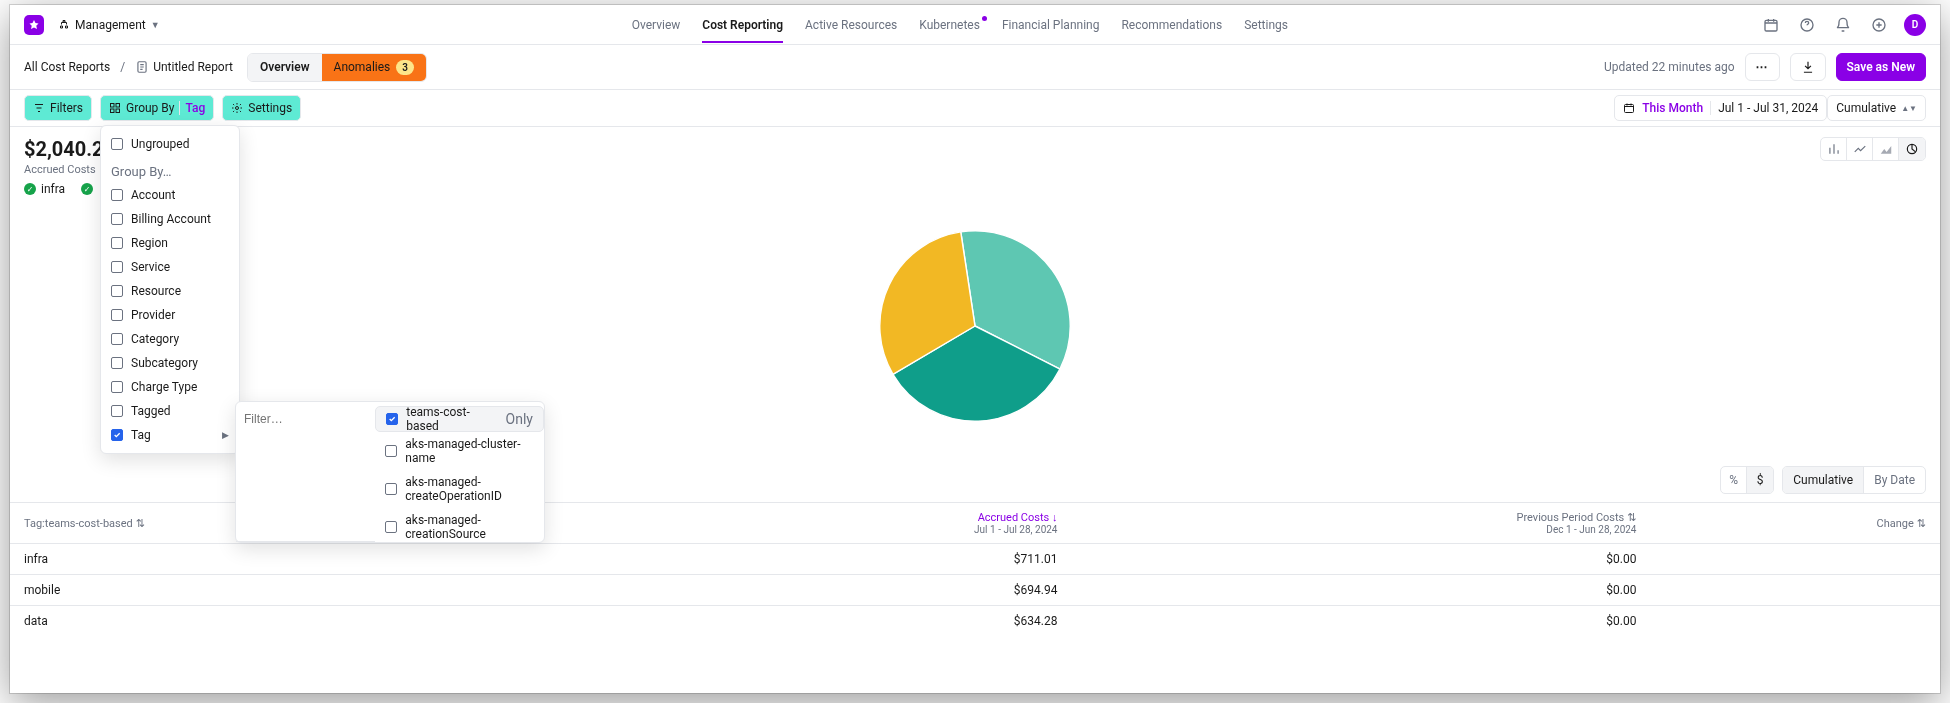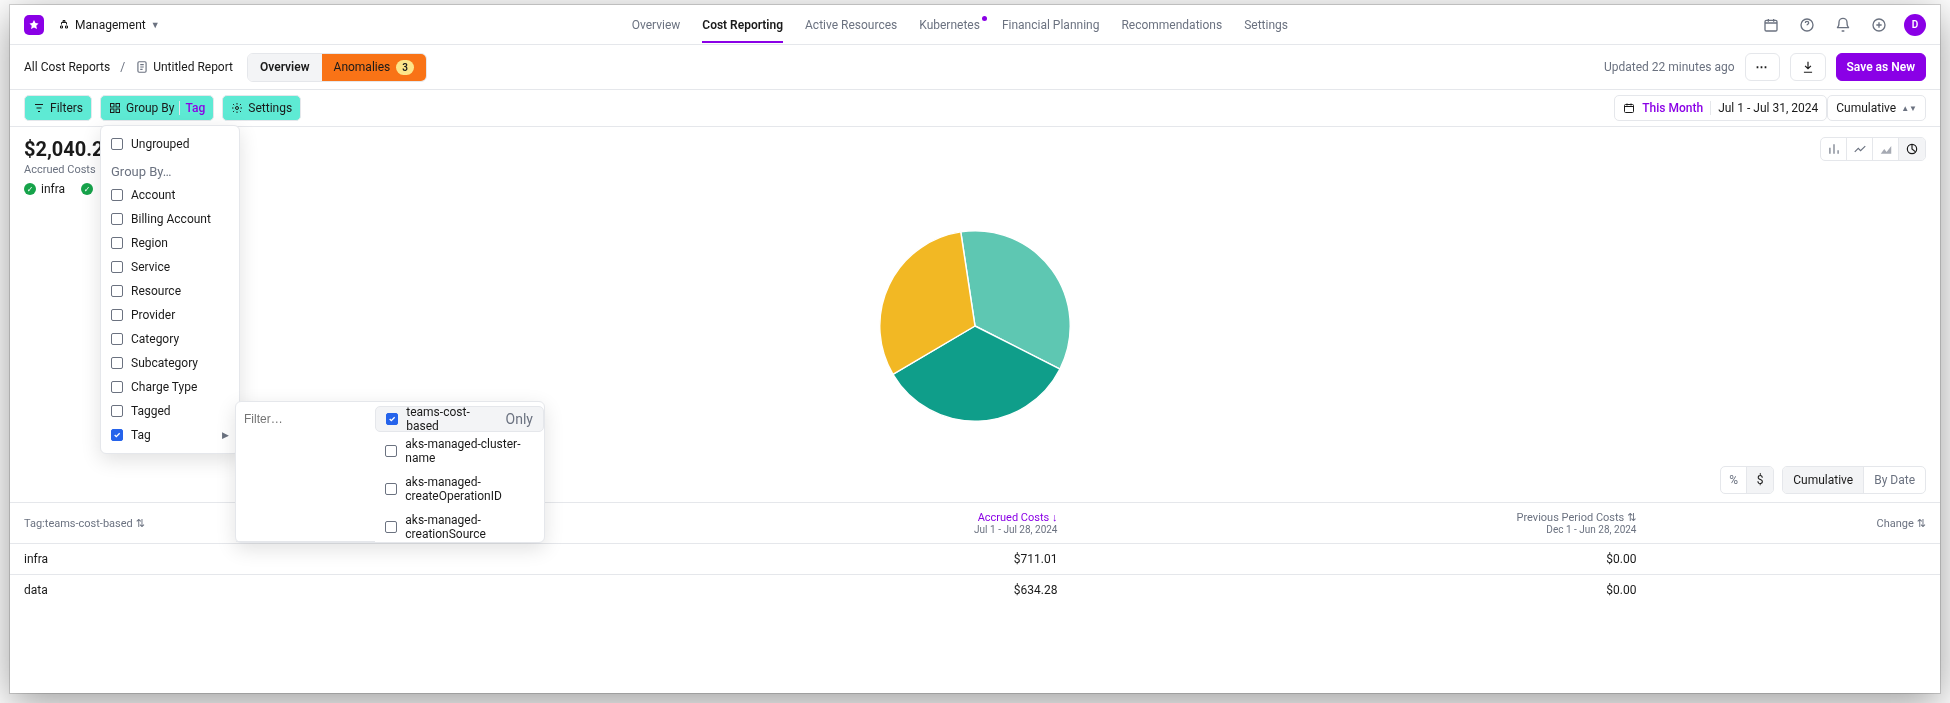--- a/index.html
+++ b/index.html
@@ -323,20 +323,26 @@
       </tr>
     </thead>
     <tbody id="tbody">
         <tr>
           <td>infra</td>
           <td class="r">$711.01</td>
           <td class="r">$0.00</td>
           <td class="r"></td>
         </tr>
         <tr>
+          <td>mobile</td>
+          <td class="r">$694.94</td>
+          <td class="r">$0.00</td>
+          <td class="r"></td>
+        </tr>
+        <tr>
           <td>data</td>
           <td class="r">$634.28</td>
           <td class="r">$0.00</td>
           <td class="r"></td>
         </tr>
       </tbody>
   </table>
 
   <div class="pop">
     <div class="pop-item">

